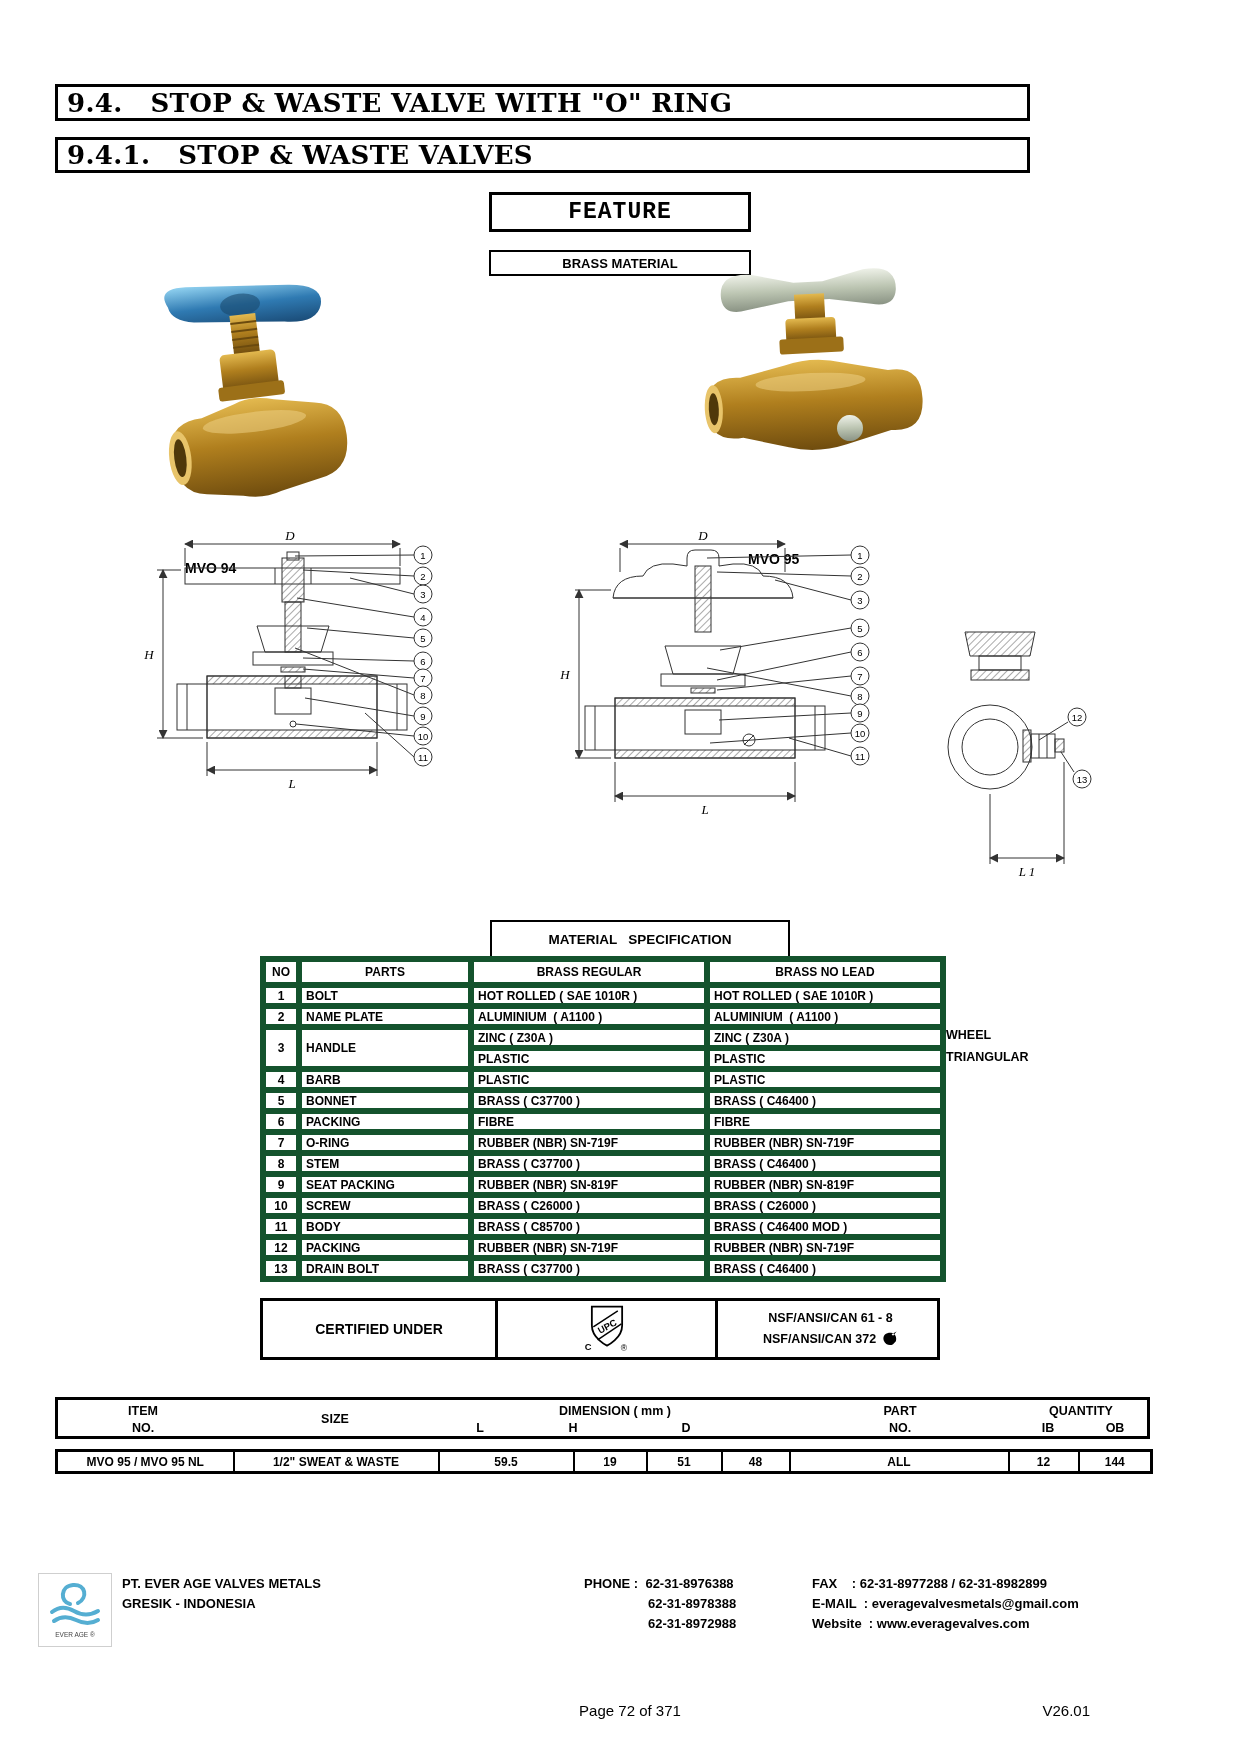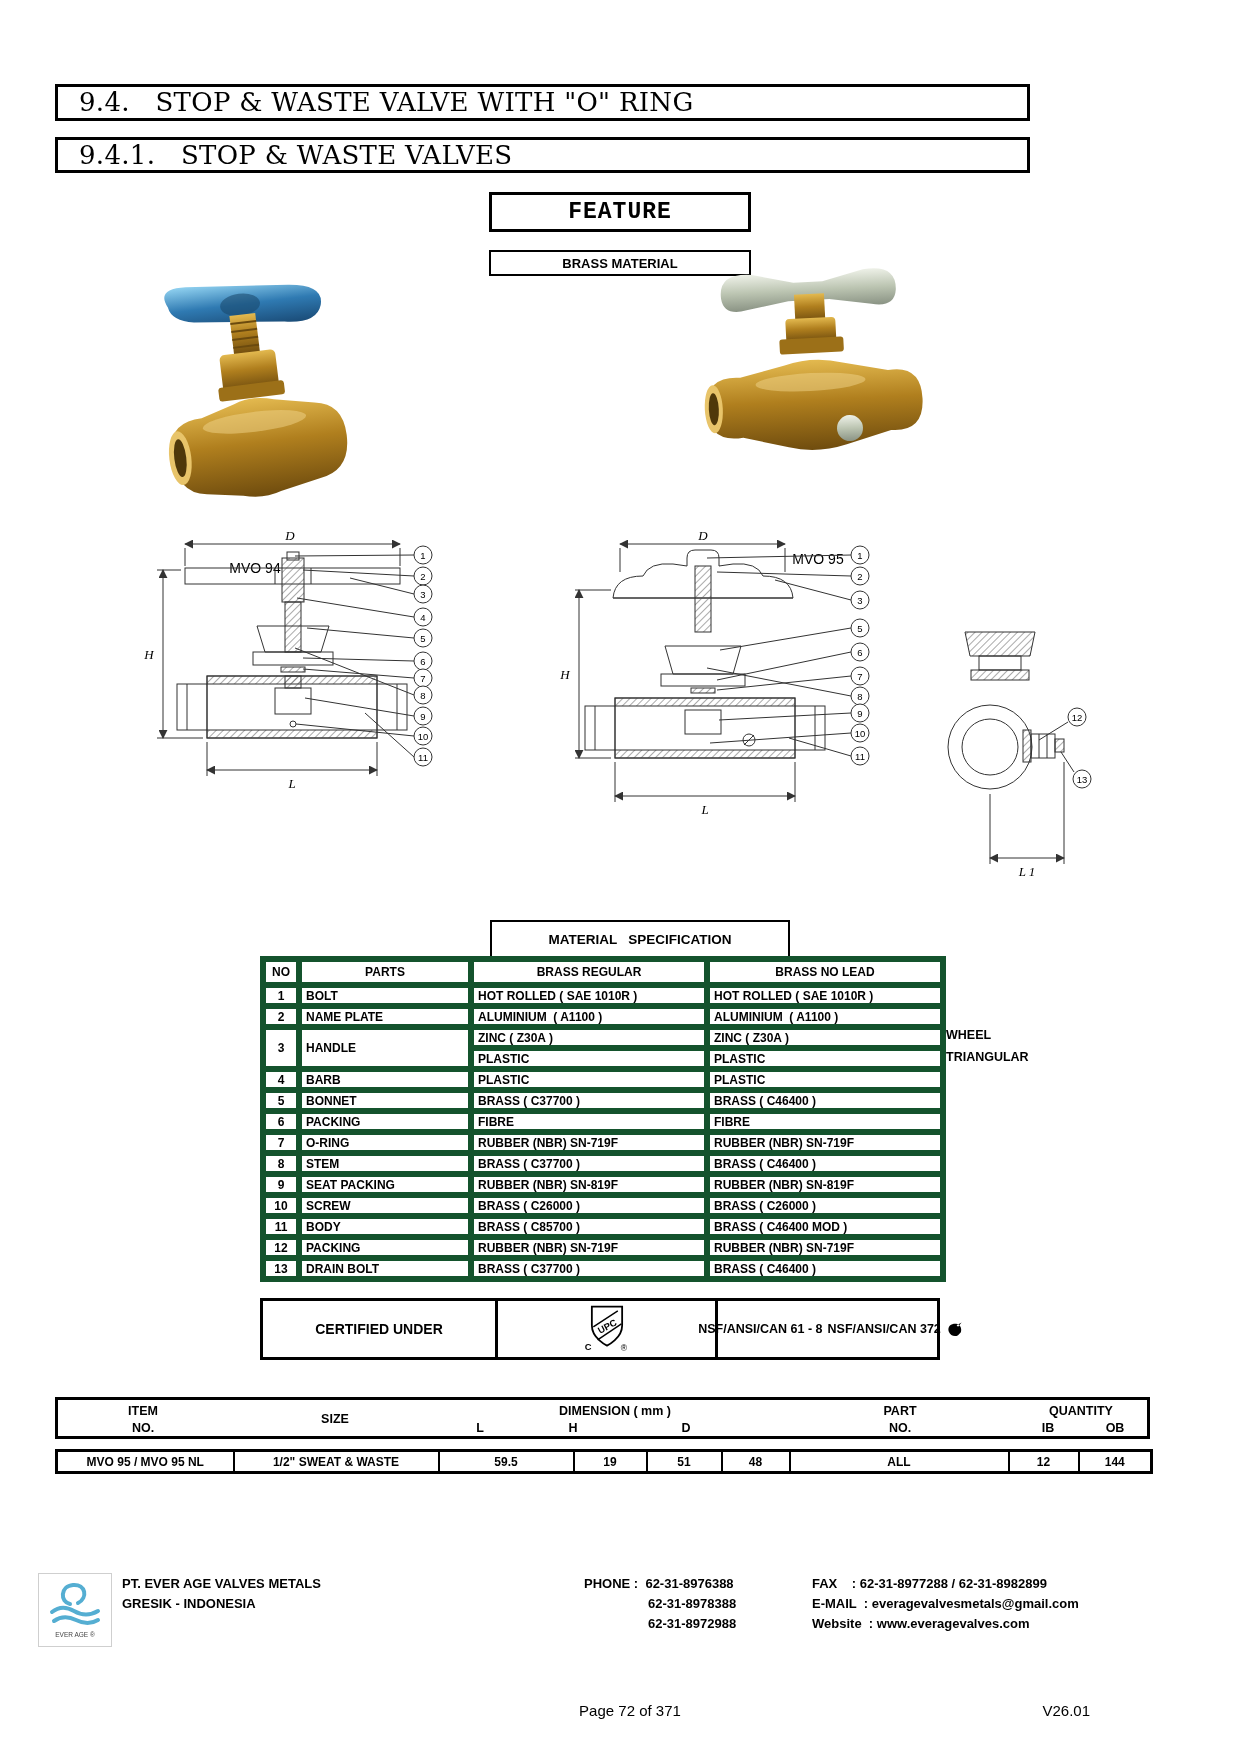--- a/index.html
+++ b/index.html
@@ -3,45 +3,45 @@
 <meta charset="utf-8">
 <style>
   *{margin:0;padding:0;box-sizing:border-box}
   html,body{background:#9a9a9a}
   .page{position:relative;width:1241px;height:1754px;background:#ffffff;margin:0 auto;
         font-family:"Liberation Sans",sans-serif;color:#000;overflow:hidden}
   .abs{position:absolute}
   .pre{white-space:pre}
 
   
-  .titlebox{border:3px solid #000;display:flex;align-items:flex-start;padding-left:21px;
-            font-family:"DejaVu Serif",serif;font-weight:normal;font-size:26px;letter-spacing:.3px}
+  .titlebox{border:3px solid #000;display:flex;align-items:flex-end;padding-left:9px;
+            font-family:"DejaVu Serif",serif;font-weight:bold;font-size:26px;letter-spacing:.3px}
   .featurebox{border:3px solid #000;display:flex;align-items:center;justify-content:center;
             font-family:Liberation Mono, monospace;font-weight:bold;font-size:23px;letter-spacing:1px}
   .brassbox{border:2px solid #000;display:flex;align-items:center;justify-content:center;
             font-weight:bold;font-size:13px}
   .speclabelbox{border:2px solid #000;display:flex;align-items:center;justify-content:center;
             font-weight:bold;font-size:13.5px}
 
-  .prodlabel{font-weight:normal;font-size:14px;text-align:center}
+  .prodlabel{font-weight:bold;font-size:14px;}
 
   
   table.spec{border-collapse:collapse;border:3px solid #000;table-layout:fixed;width:680px}
   table.spec td,table.spec th{border:6px solid #14532d;font-weight:bold;font-size:12px;
        height:21px;padding:0 4px;overflow:hidden;white-space:pre;vertical-align:middle}
   table.spec th{text-align:center;height:26px}
   td.c{text-align:center}
   .sidenote{font-weight:bold;font-size:12.5px;white-space:pre}
 
   
   .cert{display:grid;grid-template-columns:235px 220px 225px;border:3px solid #000;height:62px}
   .cert>div{display:flex;align-items:center;justify-content:center}
   .cert>div:nth-child(1),.cert>div:nth-child(2){border-right:3px solid #000}
   .certlabel{font-weight:bold;font-size:14px}
-  .nsf{display:flex;flex-direction:row;gap:5px;align-items:center;justify-content:center}
+  .nsf{display:flex;flex-direction:column;gap:5px;align-items:center;justify-content:center}
   .nsfline{font-weight:bold;font-size:12.5px;display:flex;align-items:center;gap:5px;white-space:pre}
 
   
   .ohead{border:3px solid #000;position:relative;font-weight:bold;font-size:12.5px}
   .ohead span{position:absolute;transform:translateX(-50%);white-space:pre}
   table.obody{border-collapse:collapse;border:3px solid #000;table-layout:fixed;width:1095px}
   table.obody td{border:2px solid #000;font-weight:bold;font-size:12px;height:22px;
        text-align:center;white-space:pre;overflow:hidden}
 
   

